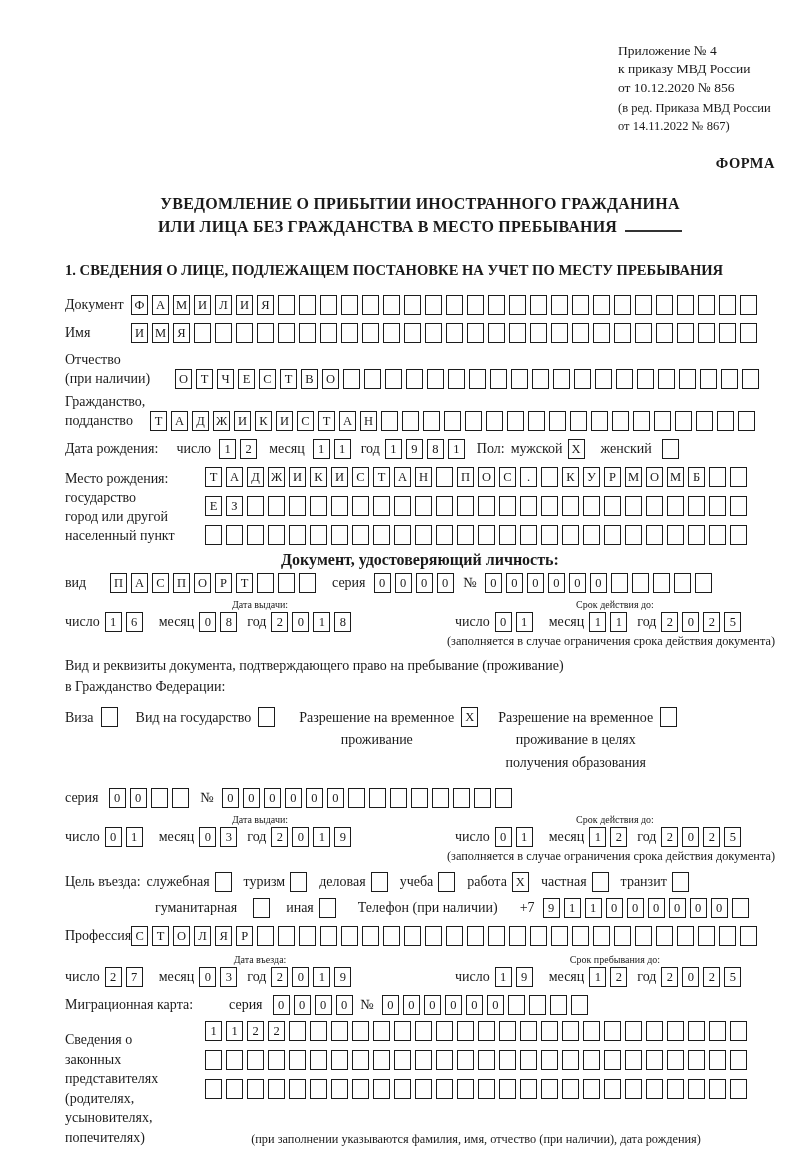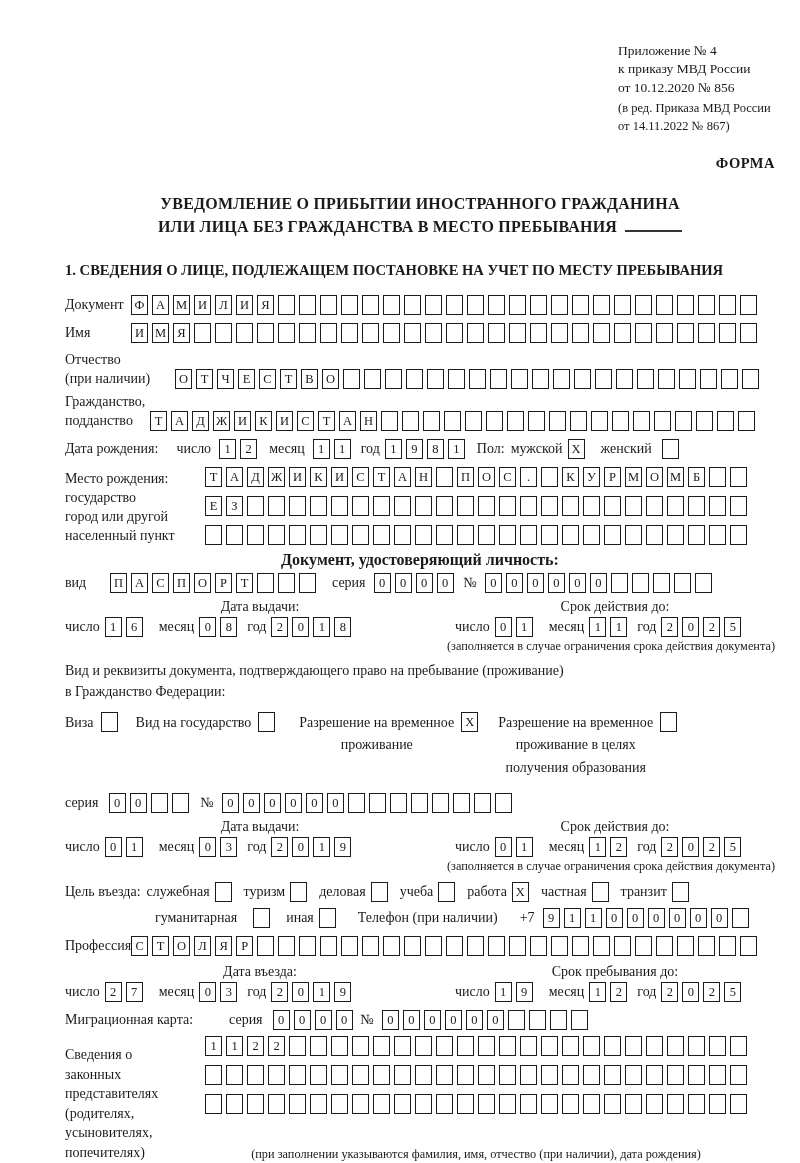--- a/index.html
+++ b/index.html
@@ -32,21 +32,21 @@
   .mt16{margin-top:16px;} .mt8{margin-top:8px;} .mt6{margin-top:6px;} .mt4{margin-top:4px;}
   .mt10{margin-top:10px;} .mt14{margin-top:14px;} .mt2{margin-top:2px;}
 
   .center-b { text-align:center; font-weight:bold; font-size:16px; }
 
   .dg { display:flex; align-items:center; }
   .dg .dlab { font-size:14px; margin-right:5px; }
   .dg .boxes { margin-right:10px; }
   .dg .boxes:last-child { margin-right:0; }
 
-  .dhead { display:flex; font-size:14px; }
+  .dhead { display:flex; font-size:10px; }
   .dhead .h1 { flex:0 0 390px; text-align:center; }
   .dhead .h2 { flex:1; text-align:center; }
   .twocol { display:flex; }
   .col-l { flex:0 0 390px; }
   .caption-r { text-align:right; font-size:12.3px; }
 
   .plain { font-size:14px; line-height:1.5; }
 
   .opt { display:flex; align-items:flex-start; gap:7px; }
   .optlab { font-size:14px; text-align:center; line-height:1.6; }

